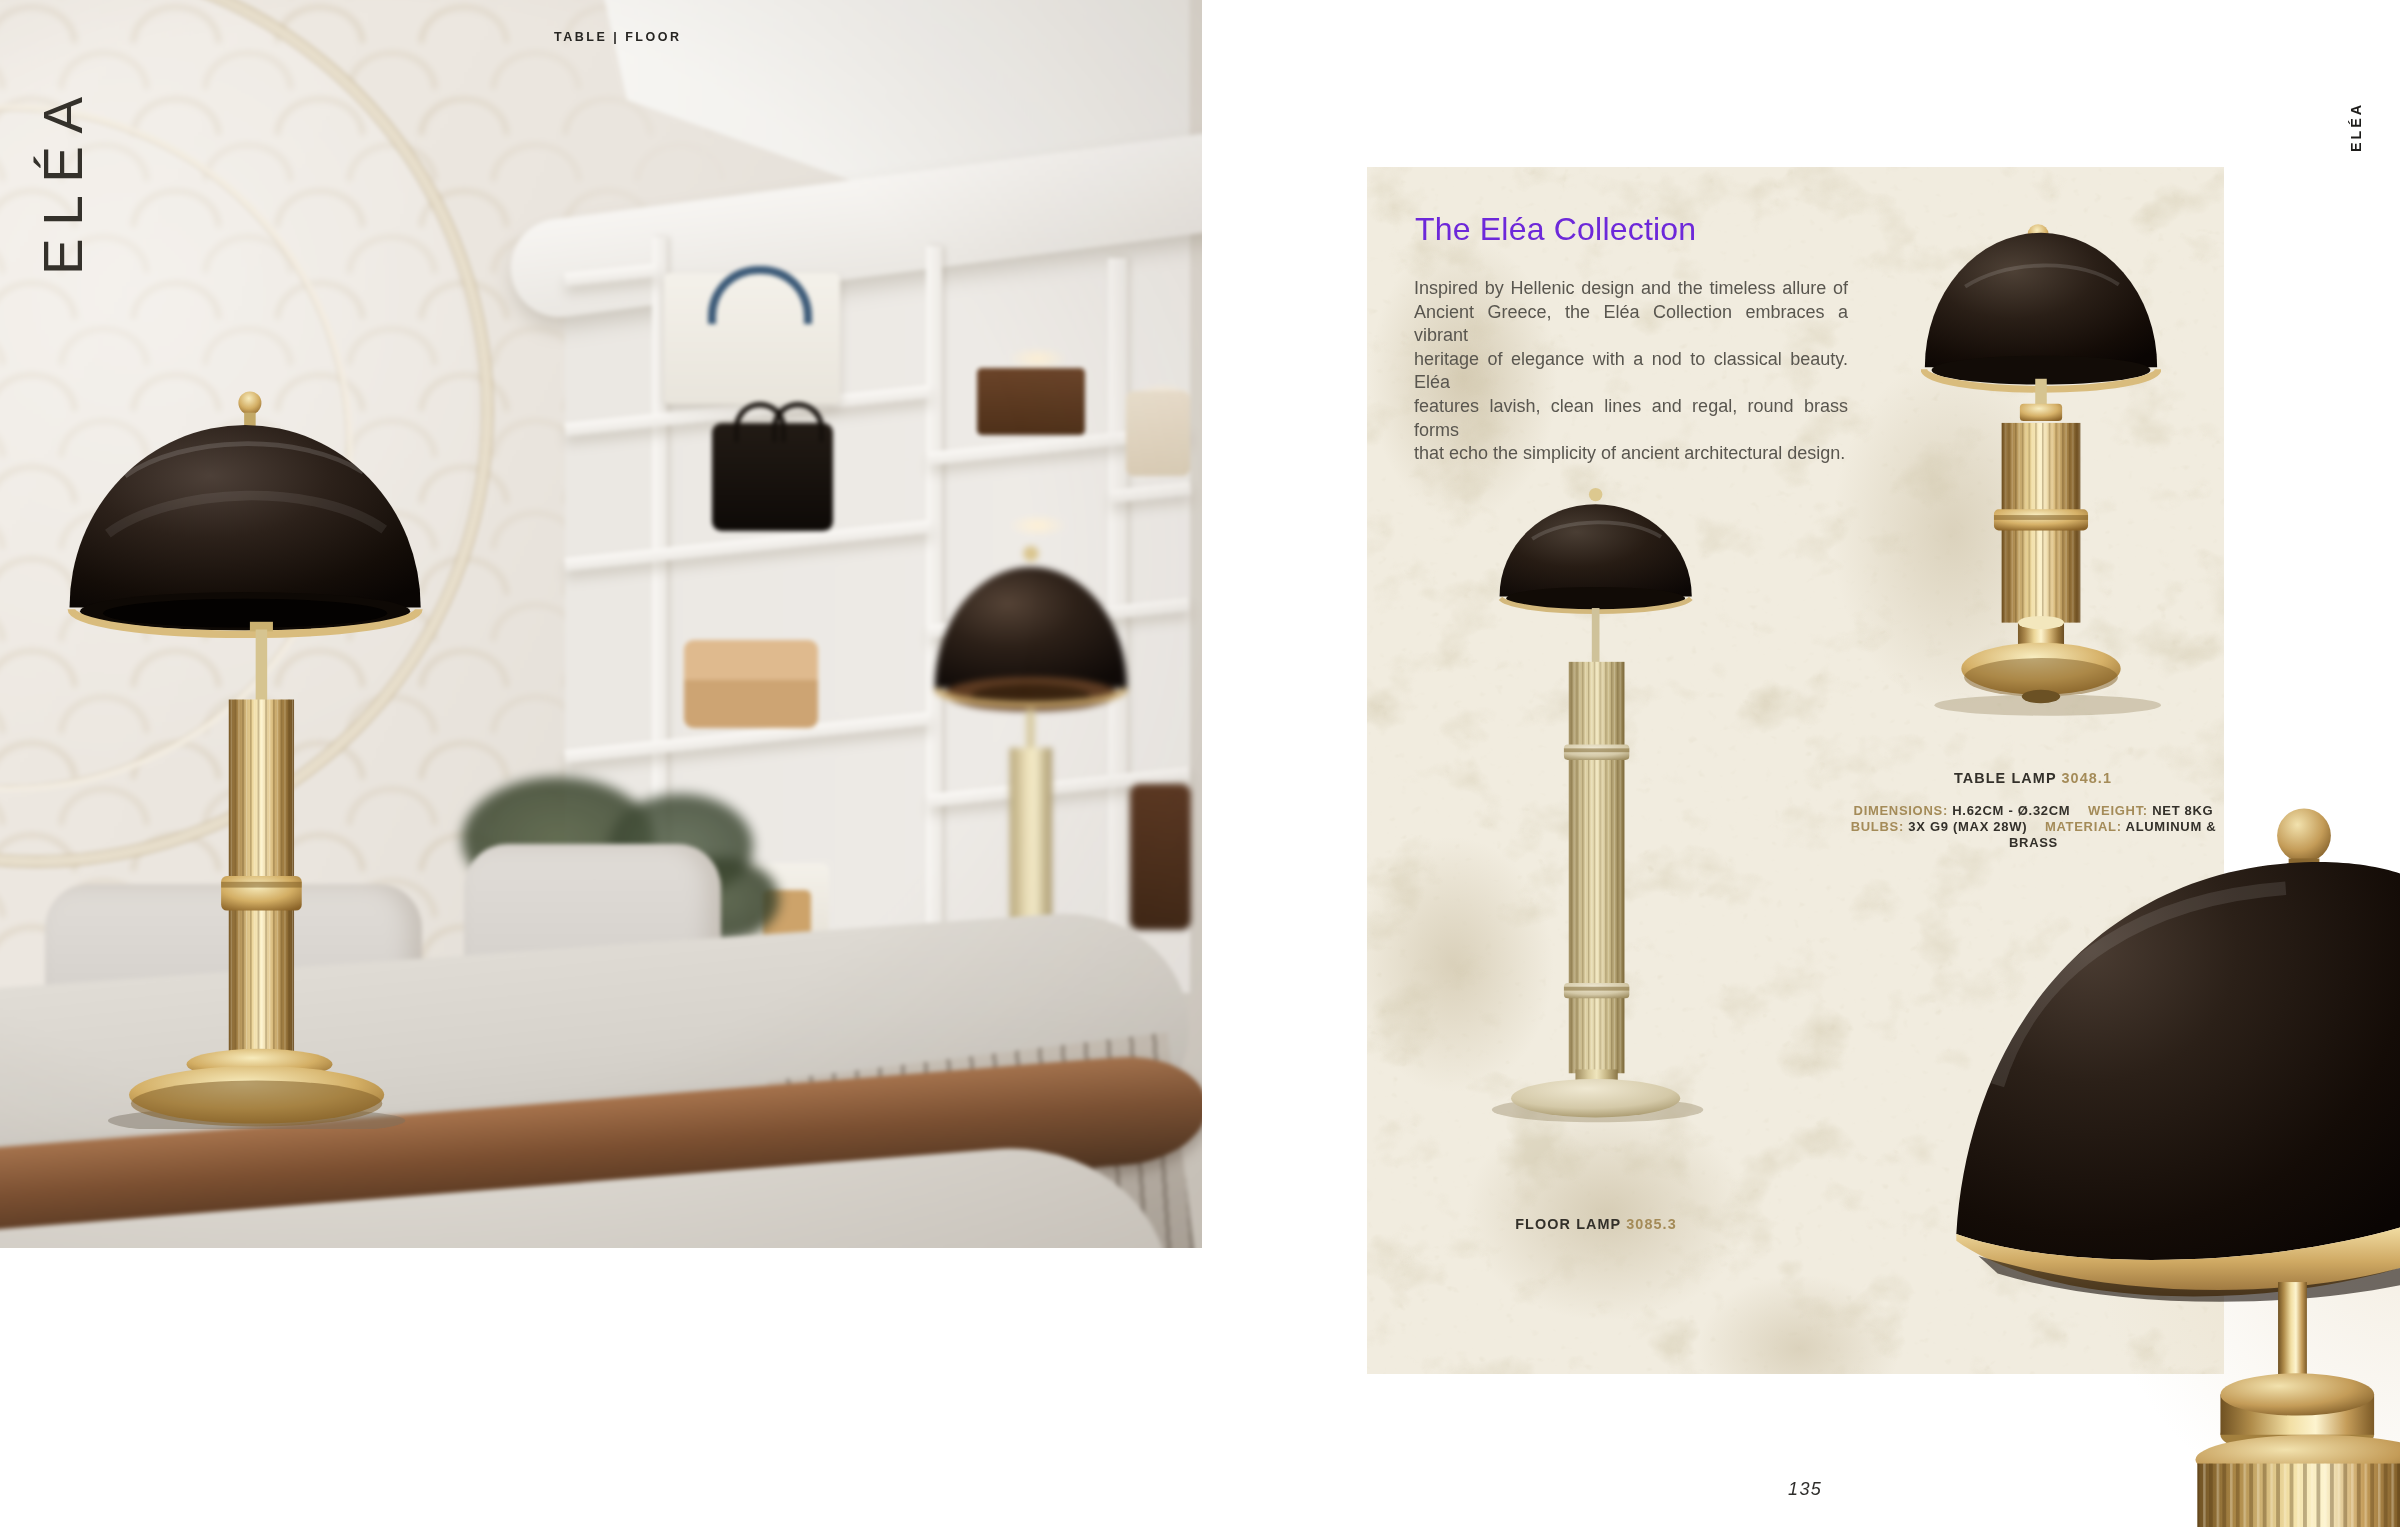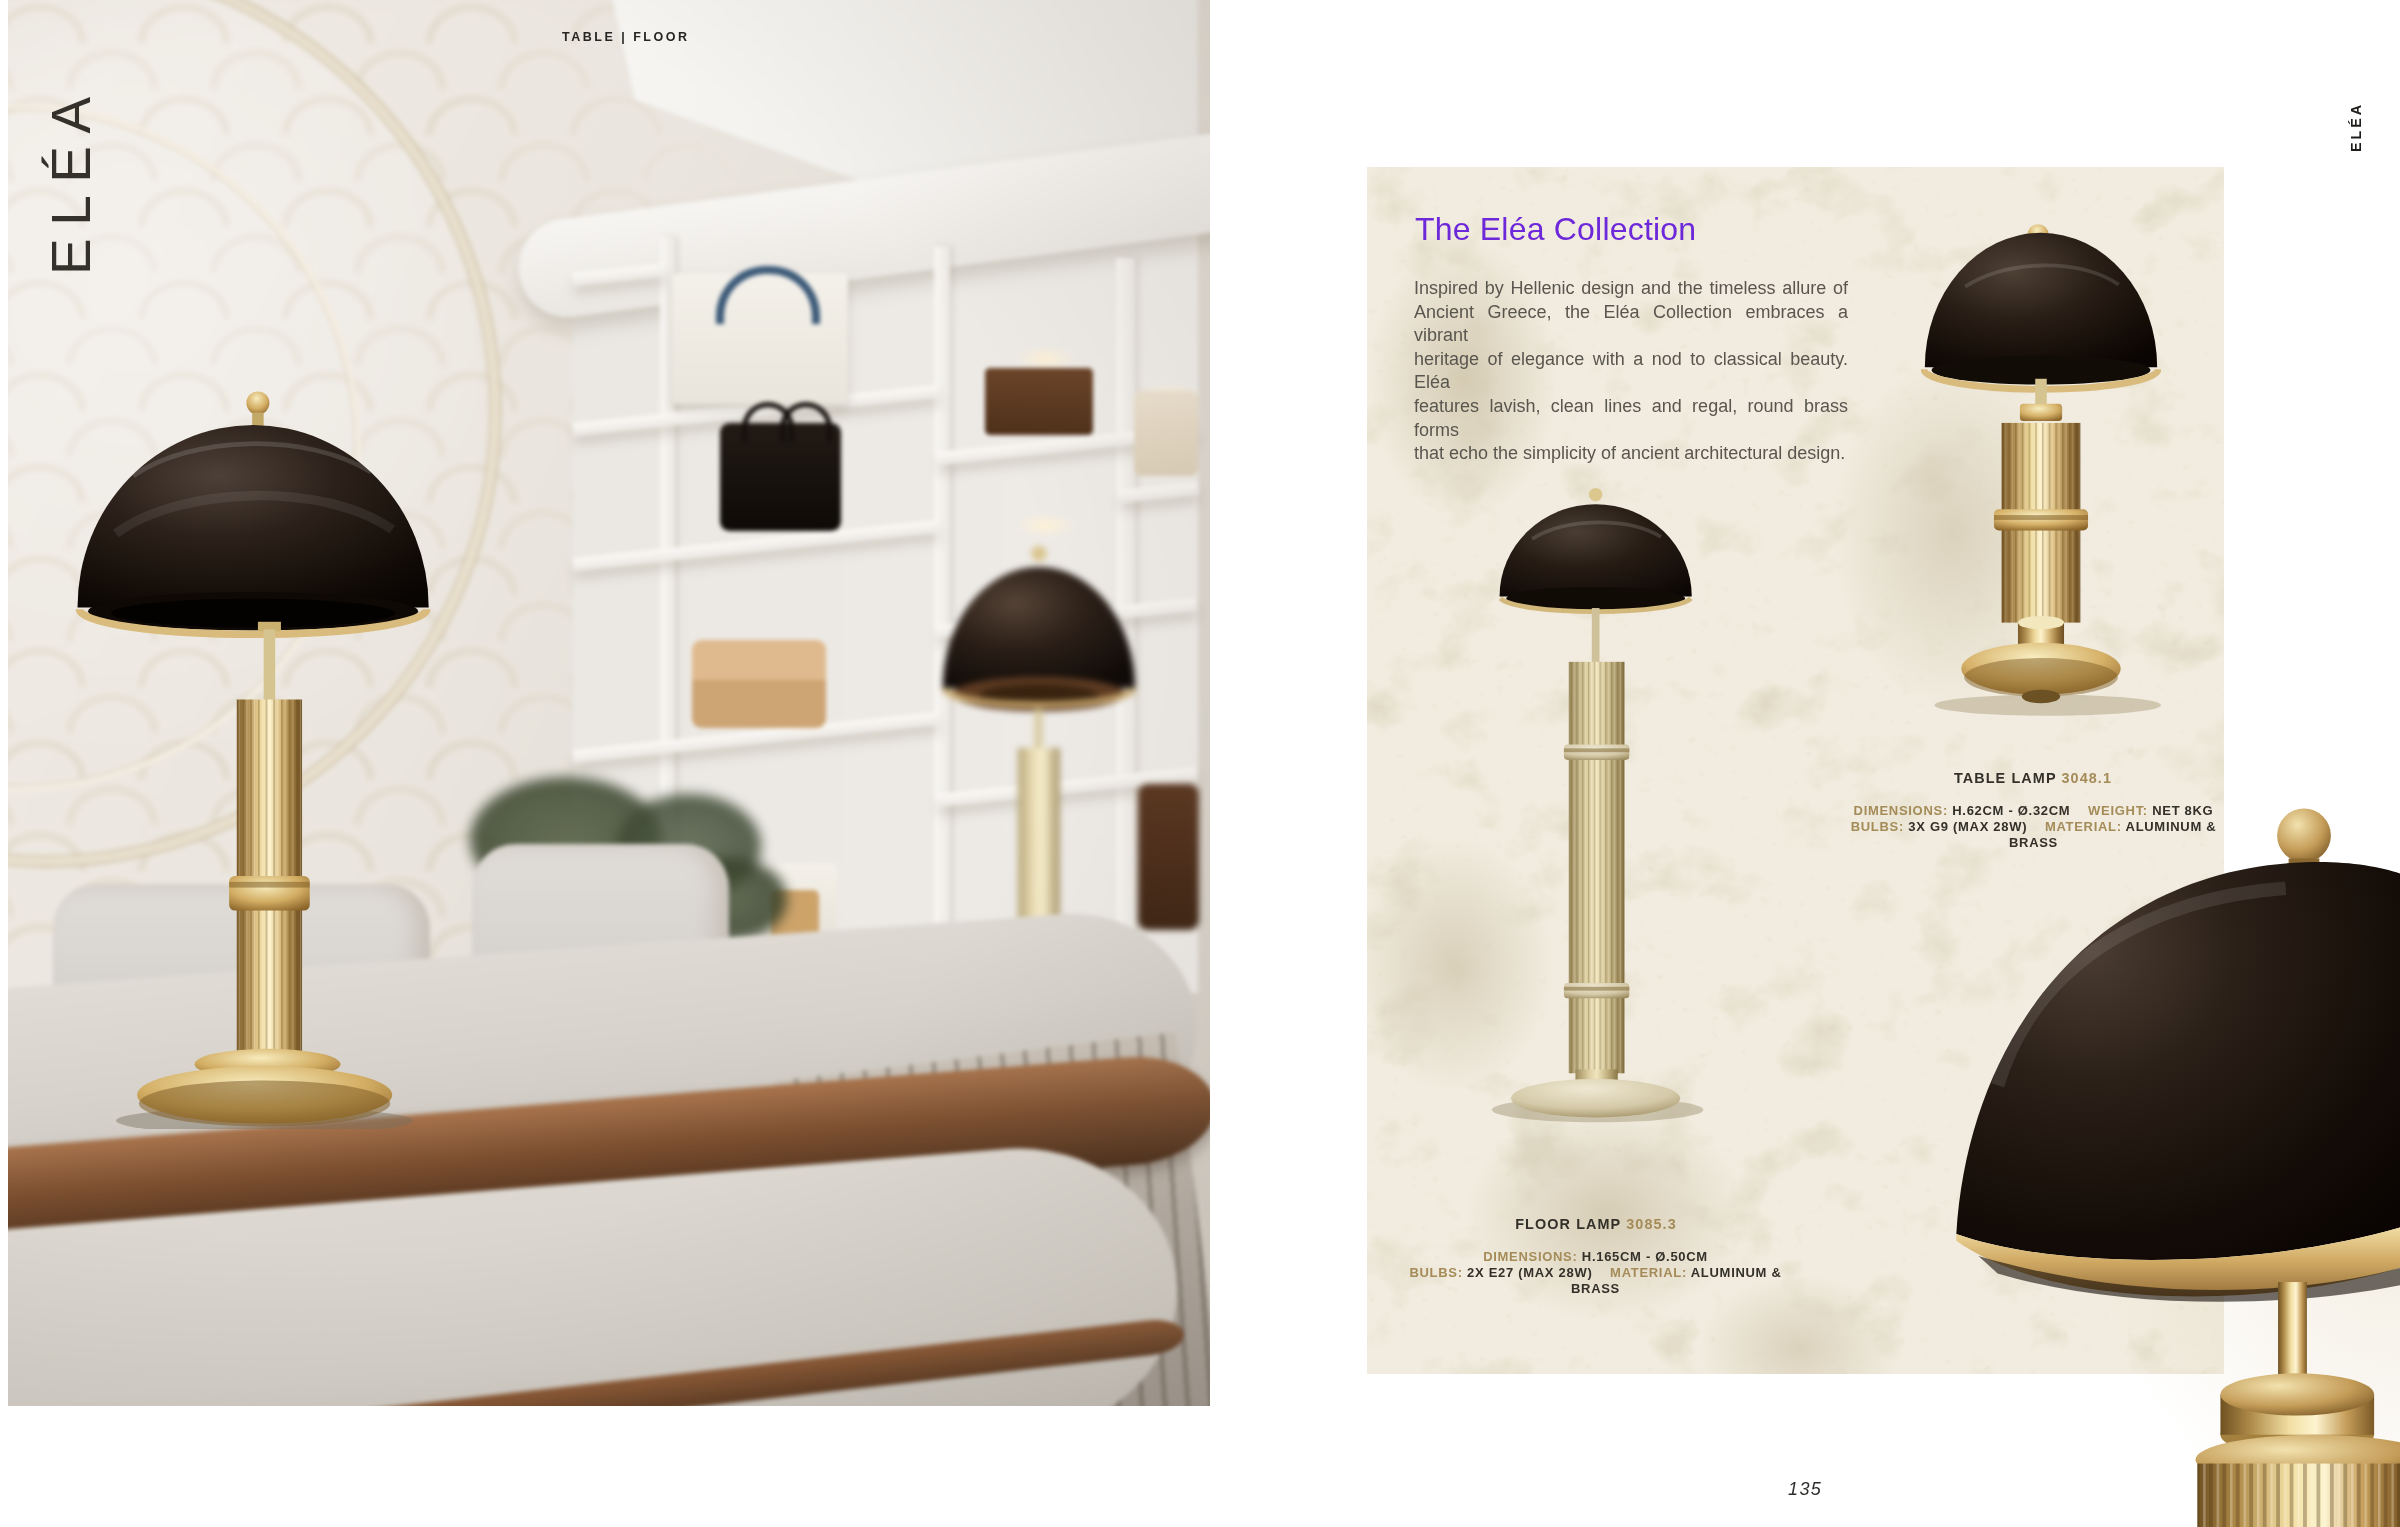--- a/index.html
+++ b/index.html
@@ -1,21 +1,21 @@
 <!DOCTYPE html>
 <html><head>
 <meta charset="utf-8">
 <style>
   html,body{margin:0;padding:0;background:#ffffff;}
   .page{position:relative;width:2401px;height:1528px;background:#ffffff;overflow:hidden;
         font-family:"Liberation Sans",sans-serif;}
   .abs{position:absolute;}
 
   
-  .photo{position:absolute;left:8px;top:0;width:1202px;height:1406px;overflow:hidden;background:#e9e4dd;}
+  .photo{position:absolute;left:0;top:0;width:1202px;height:1248px;overflow:hidden;background:#e9e4dd;}
   .scene{position:absolute;inset:-11.5px;filter:blur(2.1px);}
   .wall{position:absolute;inset:0;background:linear-gradient(115deg,#f0ebe4 0%,#eae5de 40%,#dfdad2 72%,#d4cfc7 100%);}
   .scales{position:absolute;left:-29px;top:-38px;width:865px;height:1018px;opacity:.5;filter:blur(2.4px);
     background-image:
       radial-gradient(ellipse 71px 60px at 50% 100%, rgba(0,0,0,0) 55%, rgba(182,162,122,.55) 58%, rgba(182,162,122,.55) 62%, rgba(0,0,0,0) 65%),
       radial-gradient(ellipse 71px 60px at 50% 100%, rgba(0,0,0,0) 55%, rgba(182,162,122,.45) 58%, rgba(182,162,122,.45) 62%, rgba(0,0,0,0) 65%);
     background-size:144px 92px,144px 92px;background-position:0 0,72px 46px;
     -webkit-mask-image:linear-gradient(to right,#000 55%,rgba(0,0,0,0) 92%);
             mask-image:linear-gradient(to right,#000 55%,rgba(0,0,0,0) 92%);}
   .ceiling{position:absolute;left:576px;top:0;width:625px;height:327px;
@@ -407,30 +407,18 @@
       <span>3X G9 (MAX 28W)</span>
       <span class="gold sp2">MATERIAL:</span>
       <span>ALUMINUM &amp; BRASS</span>
     </div>
   </div>
 
   <div class="prodlabel" style="left:1404px;top:1216px;">
     <span>FLOOR LAMP</span>
     <span class="gold">3085.3</span>
   </div>
-  <div class="specs" style="left:1394px;top:1249px;">
-    <div>
-      <span class="gold">DIMENSIONS:</span>
-      <span>H.165CM - Ø.50CM</span>
-    </div>
-    <div>
-      <span class="gold">BULBS:</span>
-      <span>2X E27 (MAX 28W)</span>
-      <span class="gold sp2">MATERIAL:</span>
-      <span>ALUMINUM &amp; BRASS</span>
-    </div>
-  </div>
 
   <div class="pnum" style="left:1788px;top:1479px;font-size:18px;font-style:italic;">135</div>
   <div class="brandR">ELÉA</div>
 
 </div>
 
 
 </body></html>

